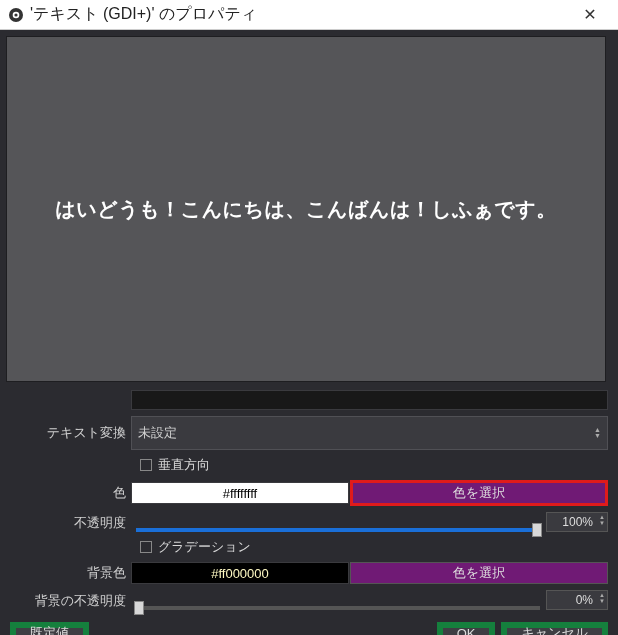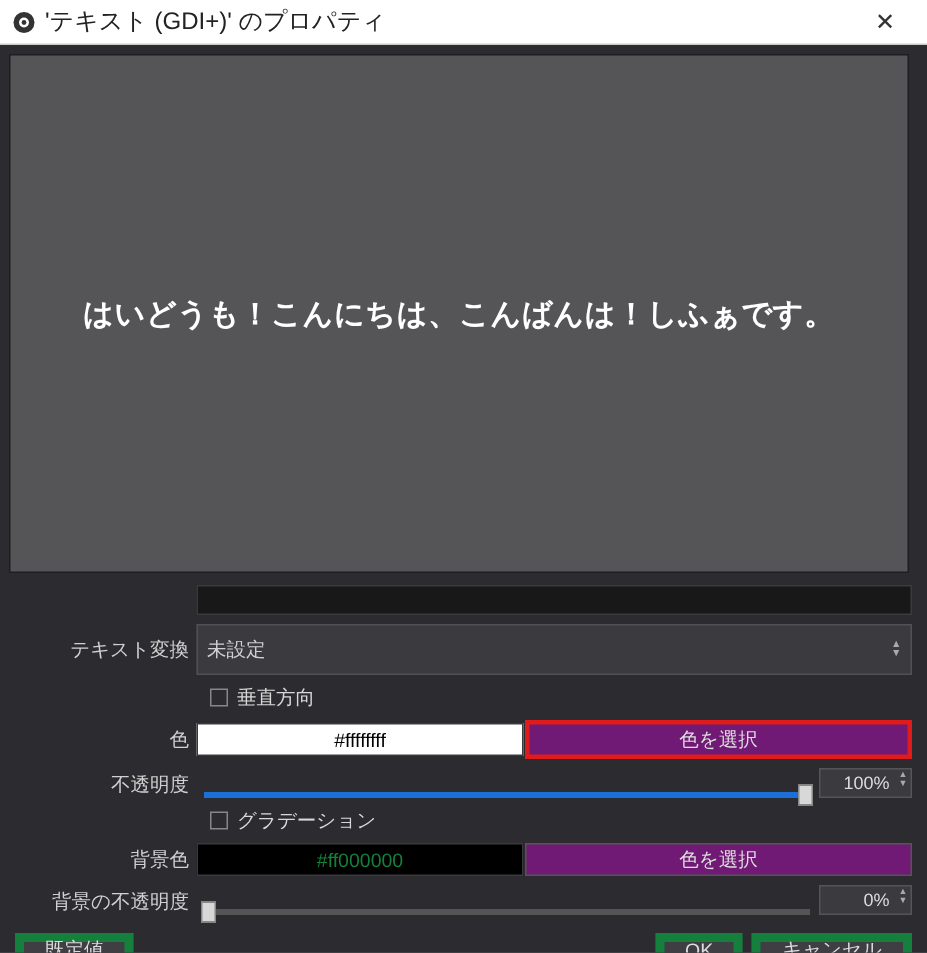--- a/index.html
+++ b/index.html
@@ -120,21 +120,21 @@
       color: #000;
       text-align: center;
       font-size: 13px;
       border: 1px solid #3a3a3e;
       display: flex;
       align-items: center;
       justify-content: center;
     }
     .color-input.dark {
       background: #000;
-      color: #15803d;
+      color: #fef9c3;
     }
     .choose-color-btn {
       flex: 1;
       height: 22px;
       background: #701a75;
       border: 1px solid #555;
       color: #ddd;
       display: flex;
       align-items: center;
       justify-content: center;

